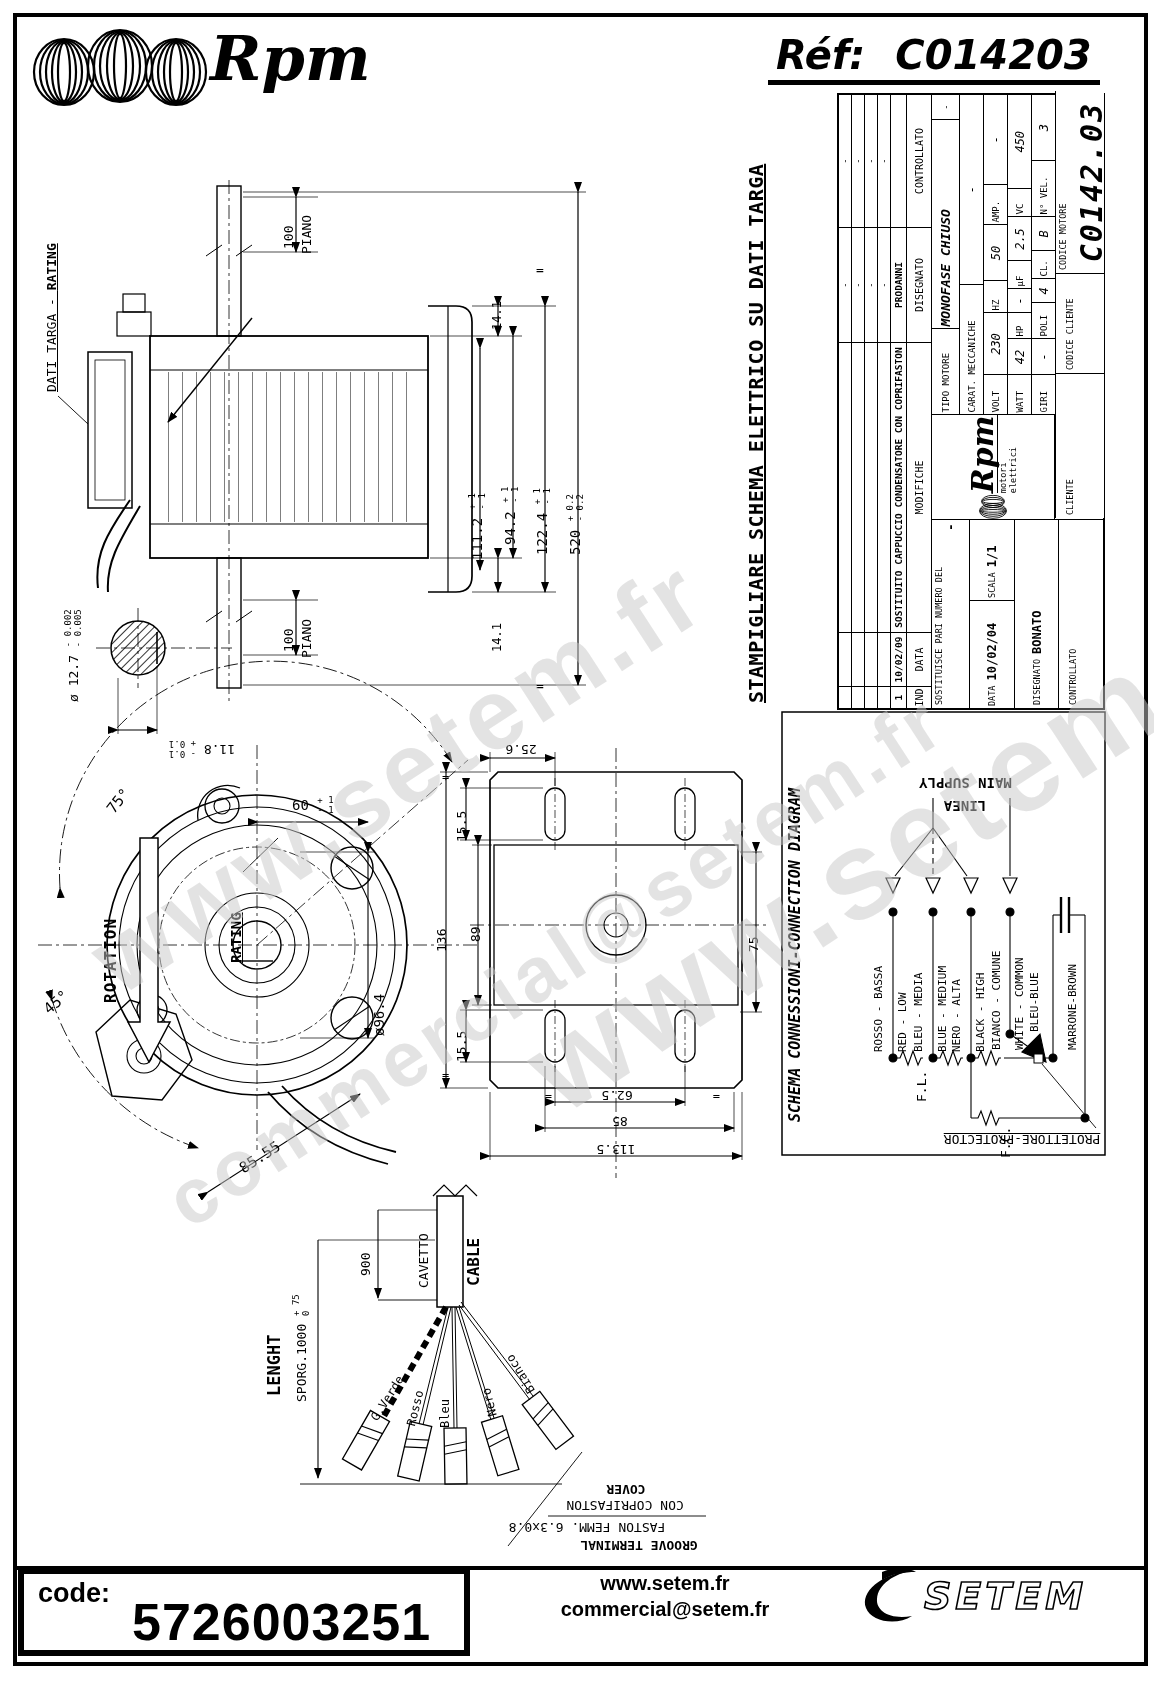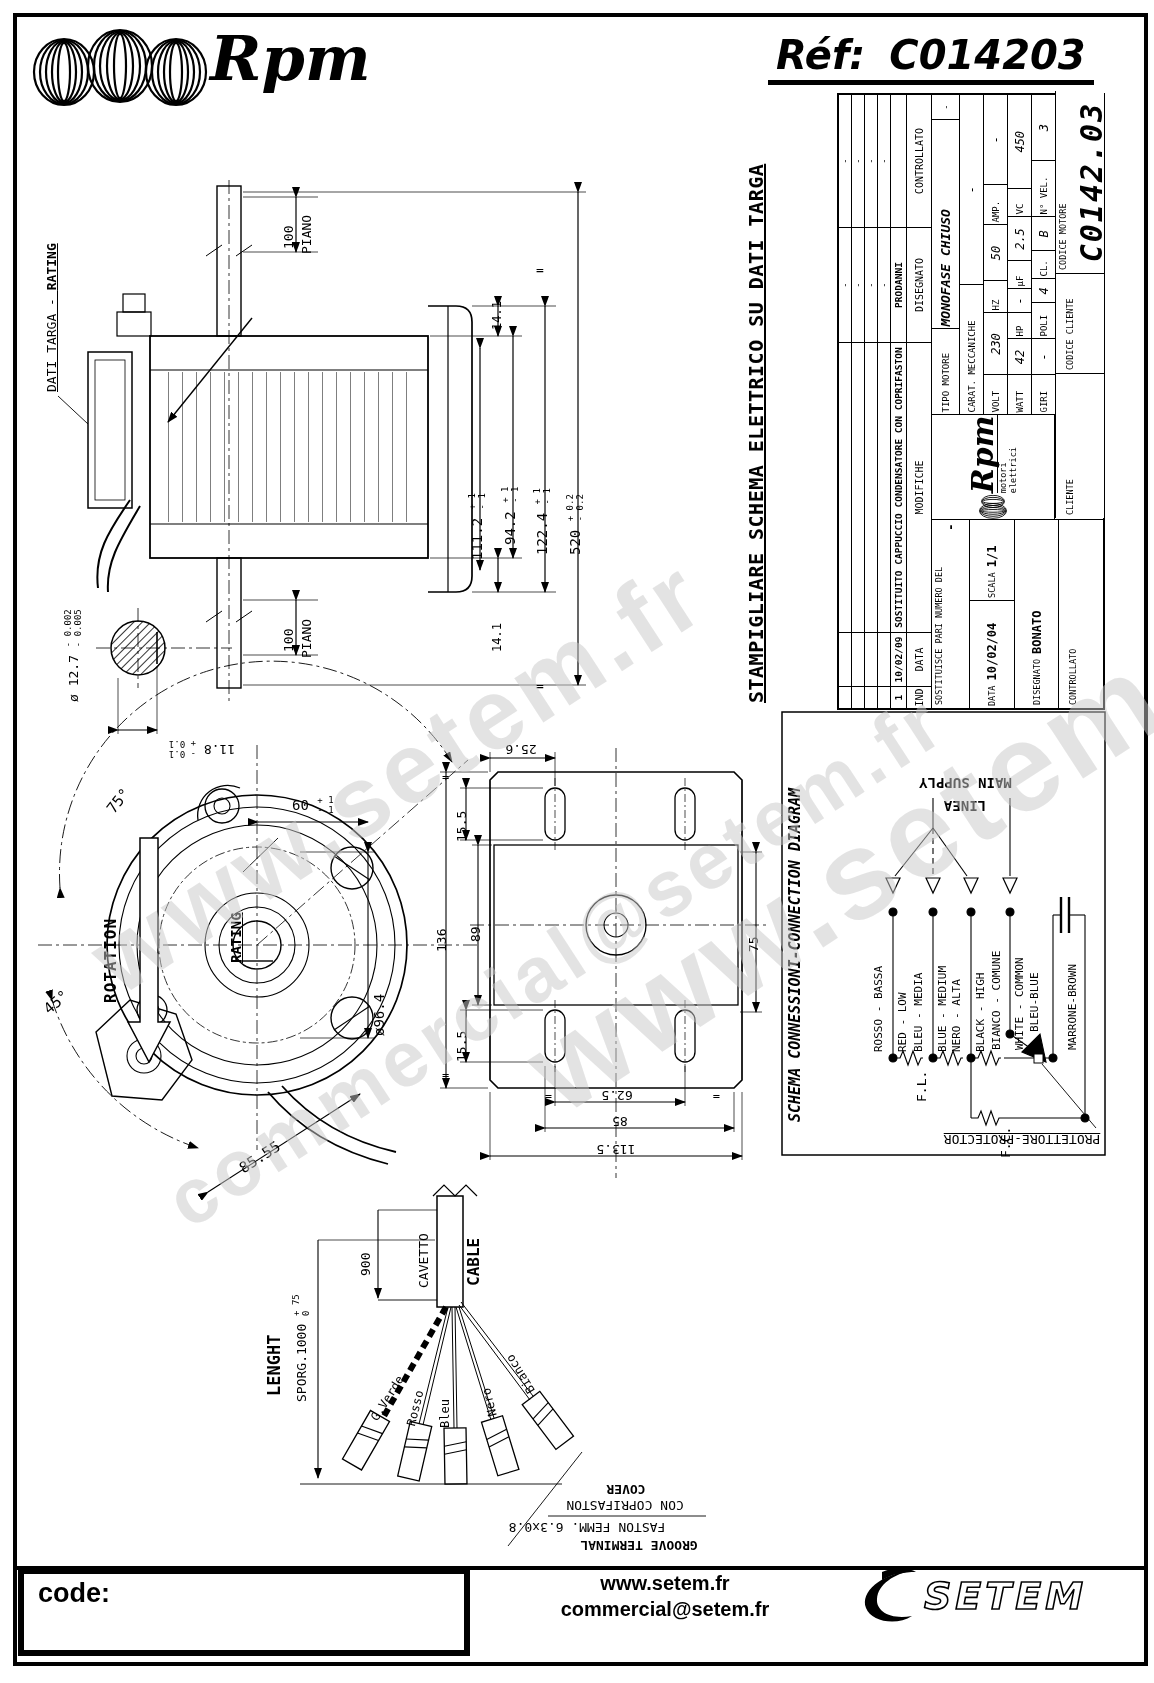--- a/index.html
+++ b/index.html
@@ -48,21 +48,21 @@
   .bstrip{position:absolute;left:190px;top:123px;width:427px;height:48px;display:flex;z-index:2;background:#fff;}
   .bstrip>div{border-right:1px solid #000;box-sizing:border-box;padding:2px 3px;position:relative;}
   .bstrip>div:last-child{border-right:none;}
   .rpmlogo{font-family:"DejaVu Serif",serif;font-style:italic;font-weight:bold;font-size:30px;line-height:28px;}
   .rpmsub{font-size:8.5px;border-top:1px solid #000;font-family:"DejaVu Sans Mono",monospace;}
   .codmot{font-family:"DejaVu Sans Mono",monospace;font-style:italic;font-weight:bold;font-size:30px;
           letter-spacing:2px;text-align:center;margin-top:6px;}
   
   .brand{left:210px;top:22px;font-family:"DejaVu Serif",serif;font-style:italic;font-weight:bold;font-size:62px;z-index:3;}
   .ref{left:768px;top:32px;z-index:3;font-family:"DejaVu Sans",sans-serif;font-style:italic;font-weight:bold;
-       font-size:40px;border-bottom:5px solid #000;padding:0 8px 2px 8px;display:flex;gap:24px;}
+       font-size:40px;border-bottom:5px solid #000;padding:0 8px 2px 8px;display:flex;gap:30px;}
   
   .foot{font-family:"Liberation Sans",sans-serif;z-index:3;}
   .codebox{left:18px;top:1568px;width:452px;height:88px;border:6px solid #000;box-sizing:border-box;z-index:4;background:#fff;}
   .codebox .cl{position:absolute;left:14px;top:4px;font-size:27px;font-weight:bold;font-family:"Liberation Sans",sans-serif;}
   .codebox .cv{position:absolute;left:108px;top:18px;font-size:52px;font-weight:bold;letter-spacing:1px;
                font-family:"Liberation Sans",sans-serif;}
 </style>
 </head>
 <body>
 
@@ -567,20 +567,21 @@
     </div>
   </div>
 
   <div class="wm" style="left:70px;top:920px;font-size:100px;transform:rotate(-33deg);">www.setem.fr</div>
   <div class="wm" style="left:150px;top:1170px;font-size:78px;transform:rotate(-33deg);">commercial@setem.fr</div>
   <div class="wm" style="left:500px;top:1020px;font-size:125px;transform:rotate(-33deg);">www.setem.fr</div>
 
   <div class="abs bottombar"></div>
   <div class="abs codebox">
     <div class="cl">code:</div>
+    <div class="cv">5726003251</div>
   </div>
   <div class="abs foot b" style="left:520px;top:1572px;width:290px;font-size:20px;text-align:center;">www.setem.fr</div>
   <div class="abs foot b" style="left:520px;top:1598px;width:290px;font-size:20px;text-align:center;">commercial@setem.fr</div>
   <svg class="abs" style="left:852px;top:1566px;z-index:4" width="285" height="62" viewBox="0 0 285 62">
     <path d="M62,4 C28,8 8,26 14,42 C19,56 45,60 60,50 C38,54 24,45 25,33 C26,18 42,8 62,4 Z" fill="#000"></path>
     <path d="M30,6 C44,0 58,2 64,6 C52,6 40,8 30,14 Z" fill="#000"></path>
     <text x="72" y="43" font-family="DejaVu Sans, sans-serif" font-style="italic" font-weight="bold" font-size="38" letter-spacing="4" fill="#fff" stroke="#000" stroke-width="1.6">SETEM</text>
   </svg>
 
 </div>

